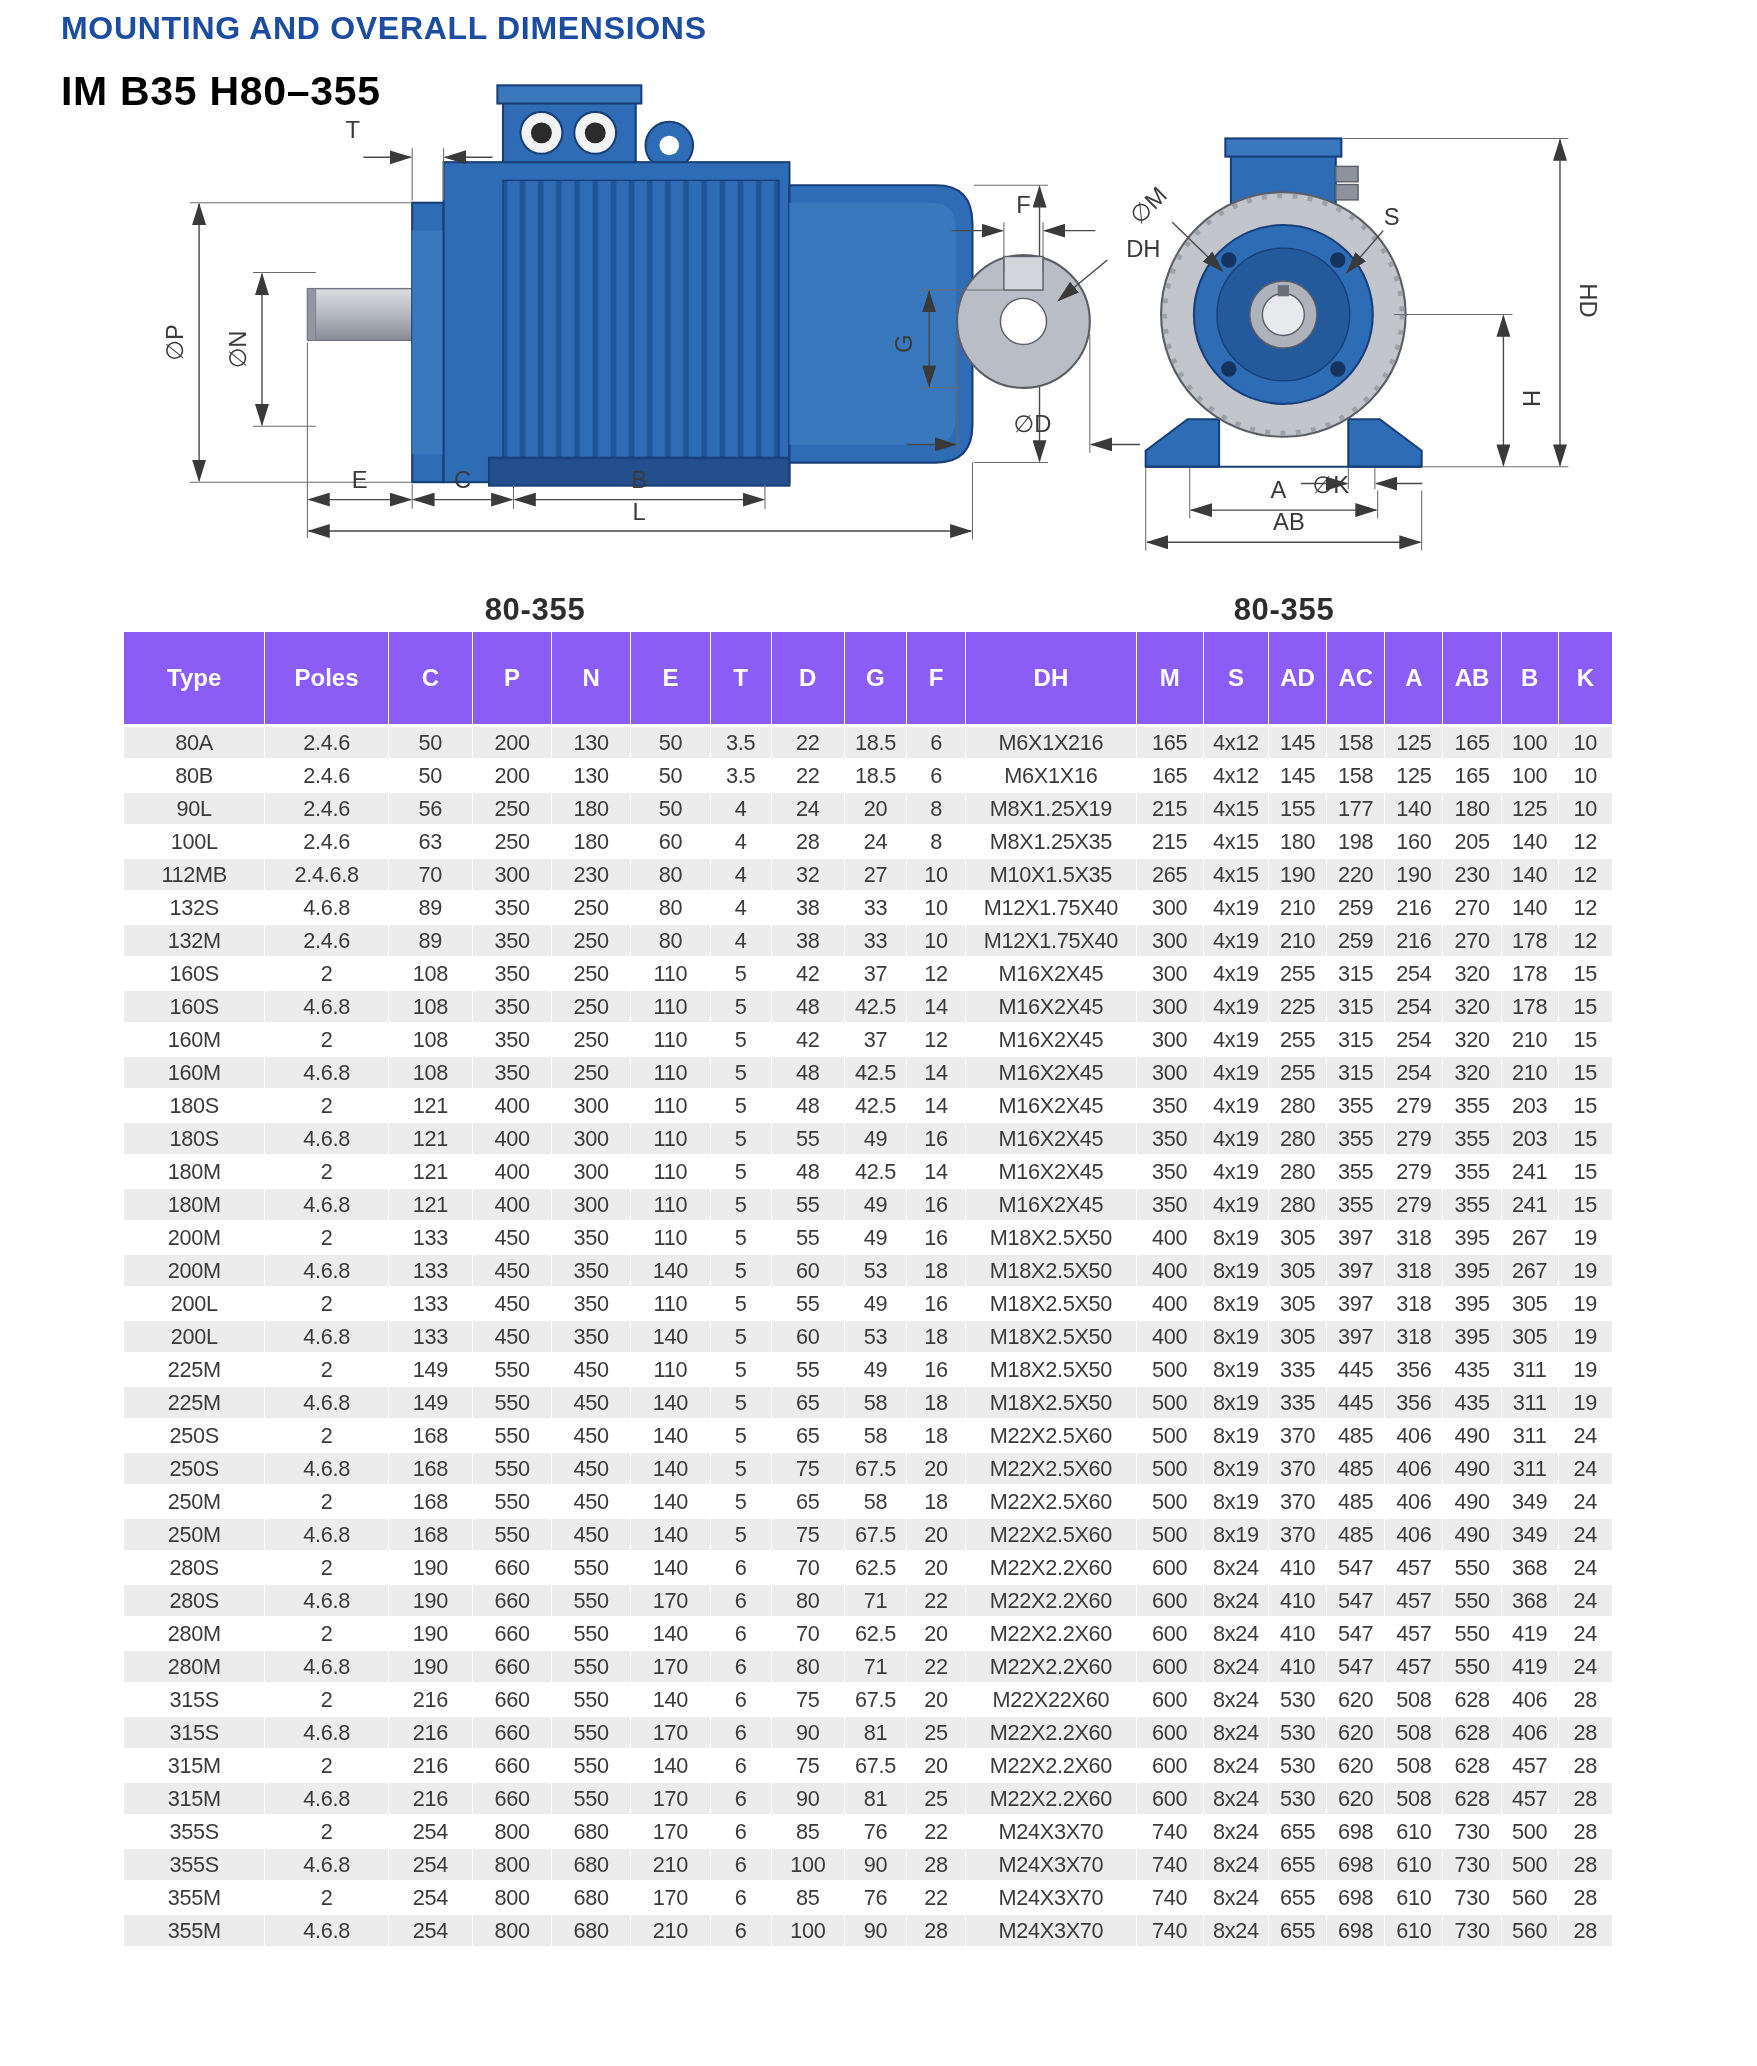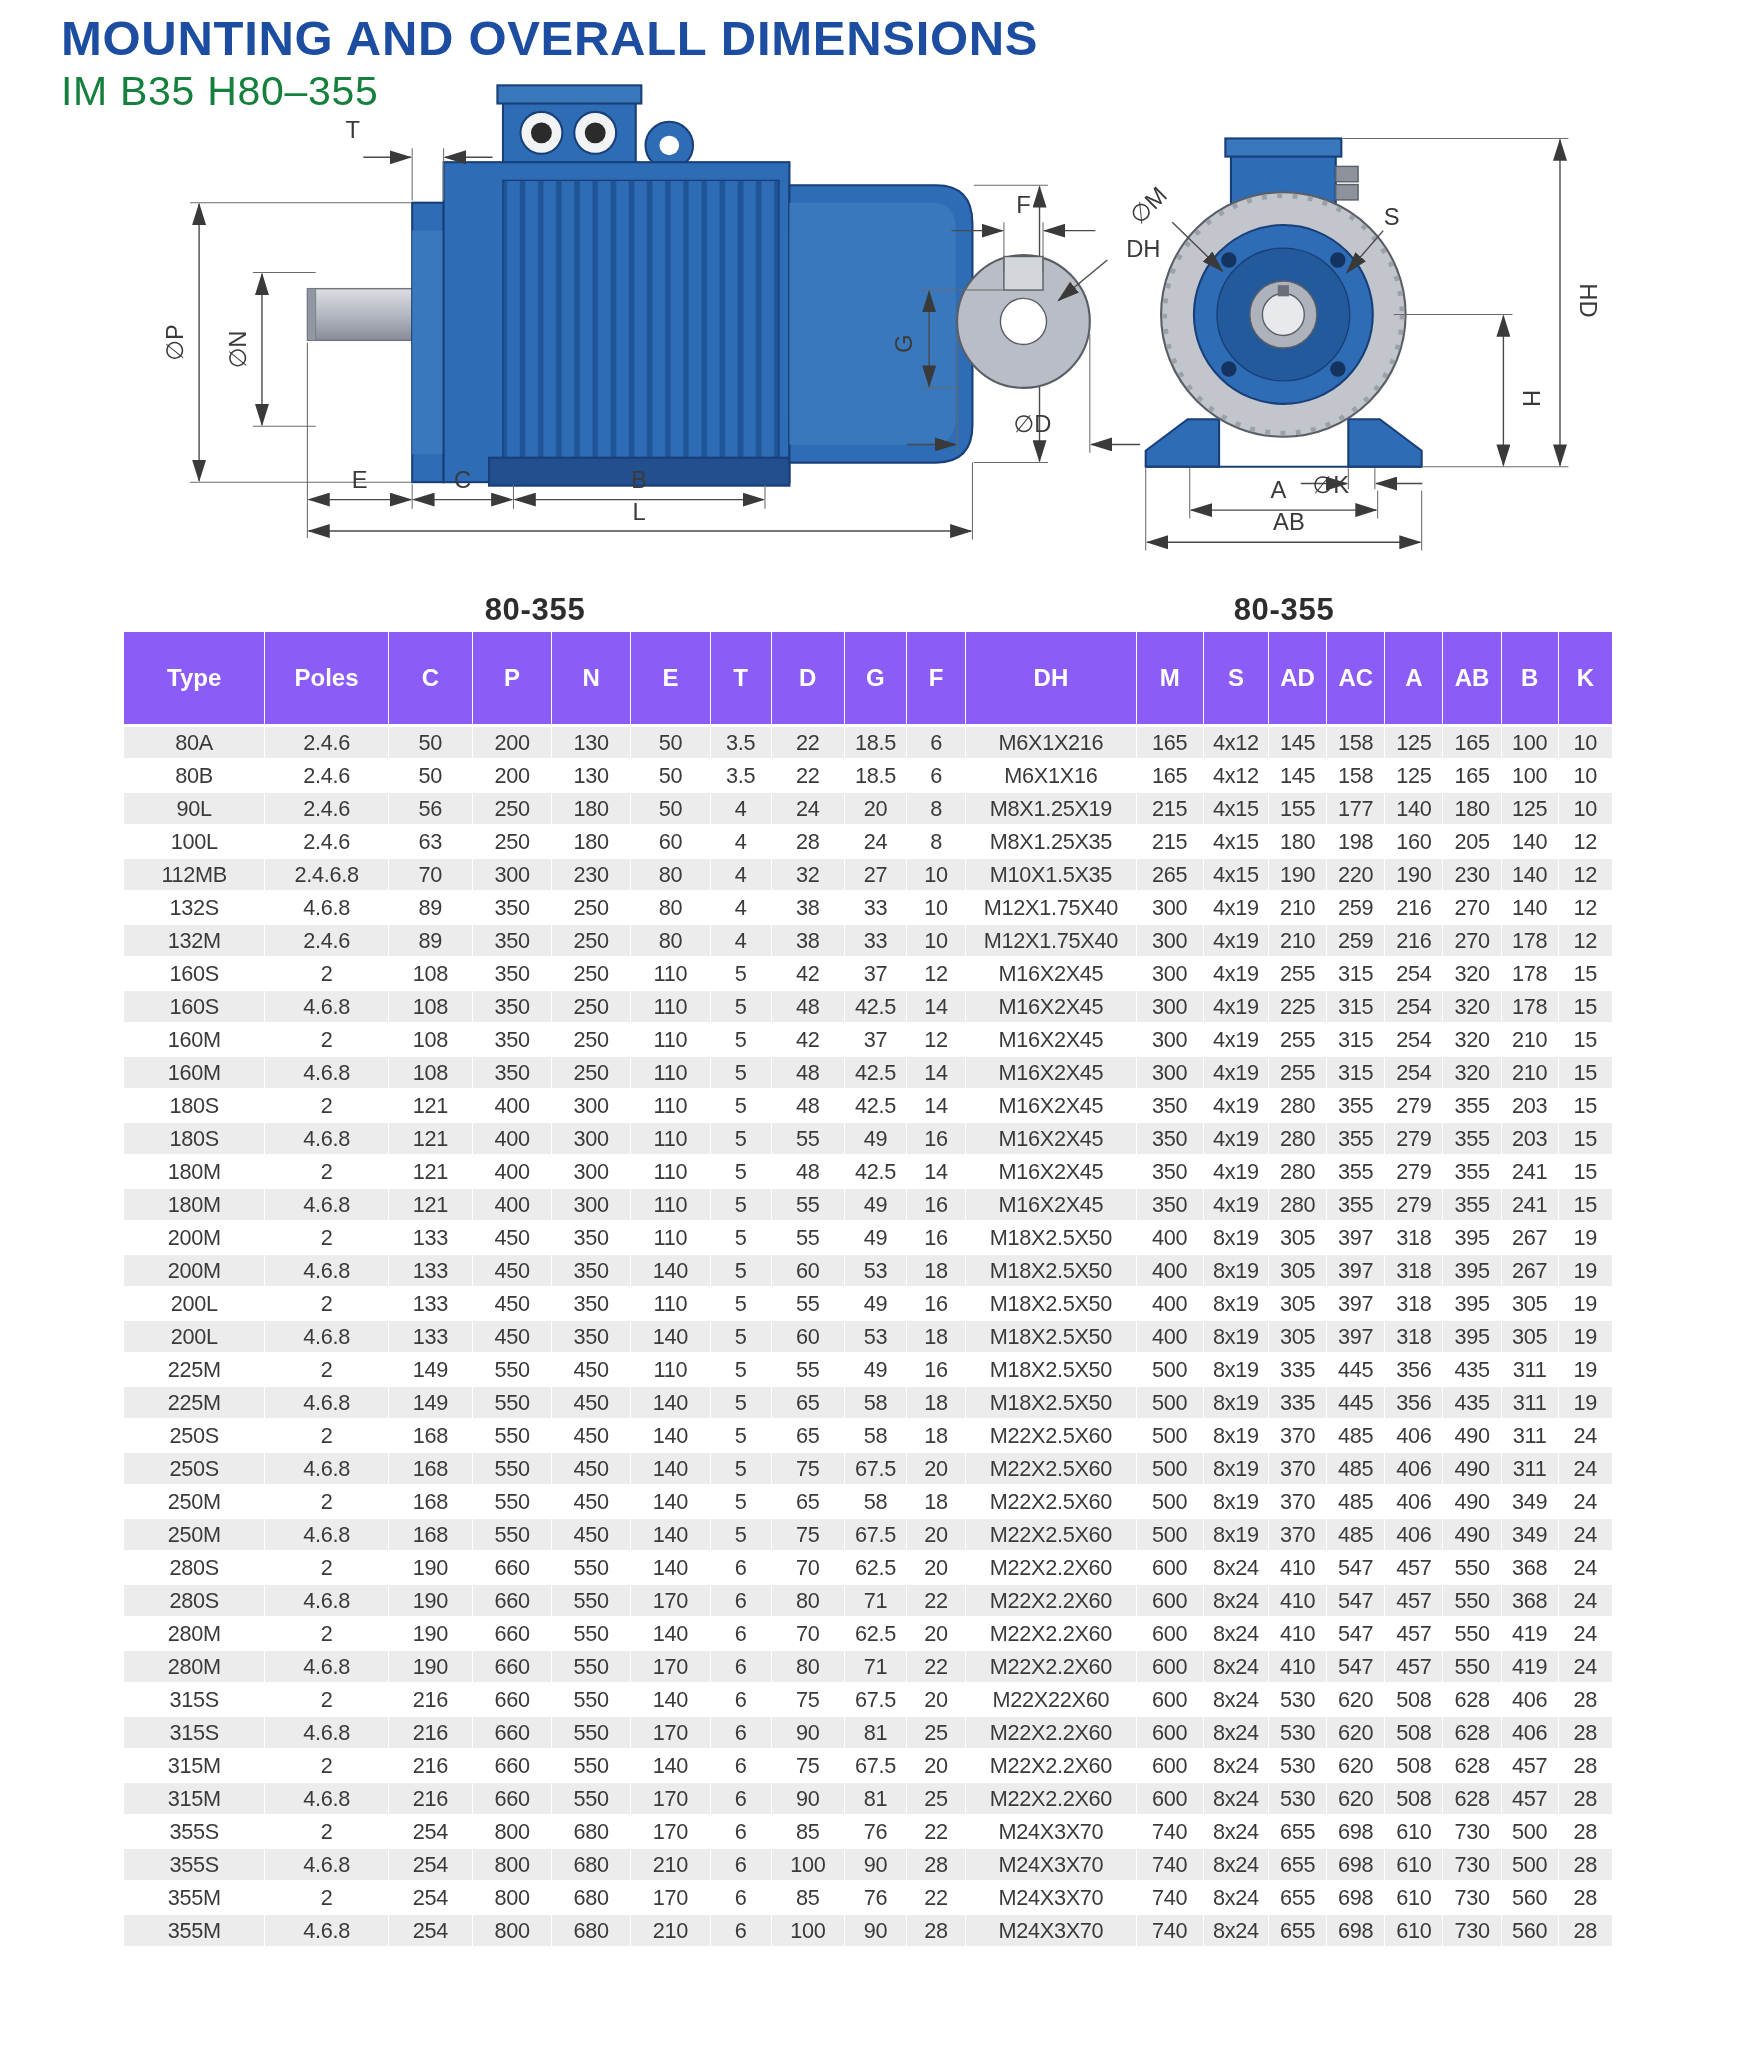--- a/index.html
+++ b/index.html
@@ -2,25 +2,25 @@
 <html style="font-size:11.2px"><head>
 <meta charset="utf-8">
 <style>
   html,body{margin:0;padding:0;}
   body{
     width:1757px;height:2066px;position:relative;background:#ffffff;
     font-family:"Liberation Sans", sans-serif;overflow:hidden;
   }
   .page-title{
     position:absolute;left:61px;top:9.8px;
-    font-size:49px;font-weight:bold;color:#1c4da0;letter-spacing:0.7px;white-space:nowrap;
+    font-size:32px;font-weight:bold;color:#1c4da0;letter-spacing:0.7px;white-space:nowrap;
   }
   .page-subtitle{
     position:absolute;left:61px;top:68px;
-    font-size:41px;font-weight:normal;color:#15803d;letter-spacing:0.7px;white-space:nowrap;
+    font-size:41px;font-weight:bold;color:#000000;letter-spacing:0.7px;white-space:nowrap;
   }
   .figures-svg{position:absolute;left:0;top:0;}
   .fig-caption{
     position:absolute;width:224px;text-align:center;top:592px;
     font-size:31px;font-weight:bold;color:#2d2d2d;letter-spacing:0.7px;
   }
   .fig-caption.left{left:423px;}
   .fig-caption.right{left:1172px;}
 
   .table-wrap{position:absolute;left:124px;top:632px;}

